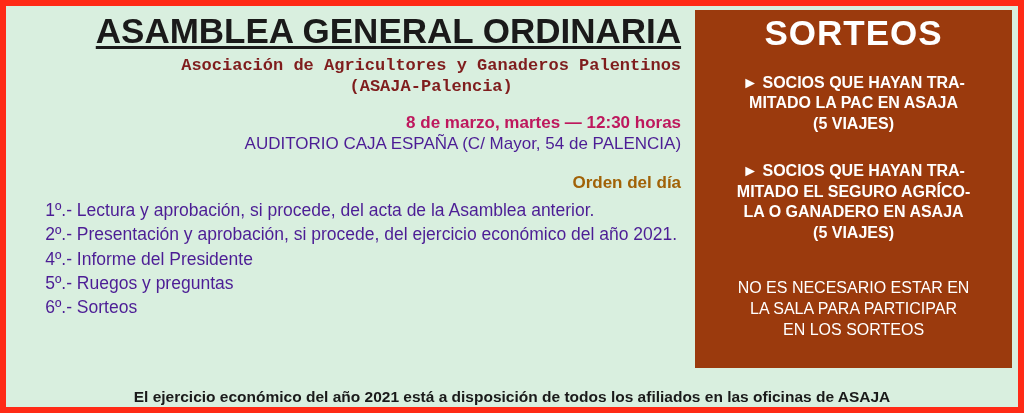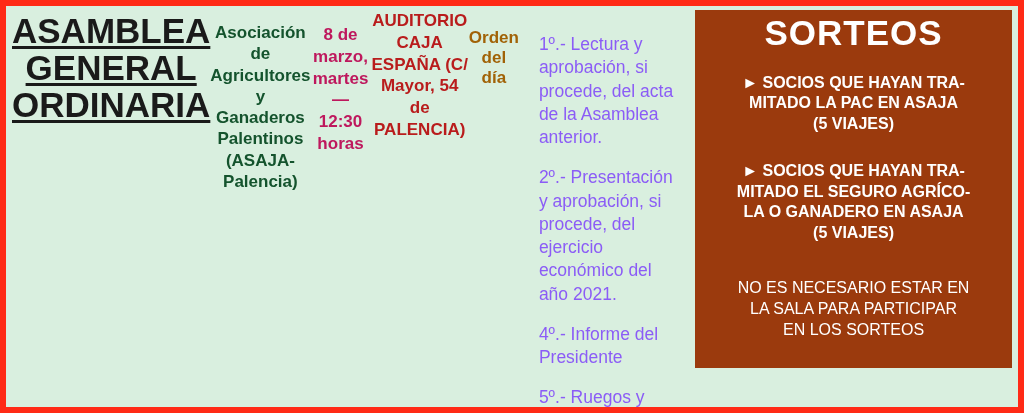--- a/index.html
+++ b/index.html
@@ -28,75 +28,76 @@
     display: flex;
     flex-direction: row;
     padding: 4px 6px 4px 6px;
   }
   
   .left {
     position: relative;
     width: 676px;
     box-sizing: border-box;
     display: flex;
-    flex-direction: row;
+    flex-direction: column;
+    align-items: flex-end;
   }
   .title {
     text-align: center;
     font-size: 35px;
     font-weight: bold;
     color: #1a1a1a;
     letter-spacing: 0px;
     text-decoration: underline;
     text-underline-offset: 3px;
     margin-top: 2px;
     line-height: 1.06;
   }
   .subtitle {
     text-align: center;
     font-size: 17px;
     font-weight: bold;
-    color: #14532d;
-    margin-top: 12px;
+    color: #7f1d1d;
+    margin-top: 6px;
     line-height: 1.25;
+    font-family: Liberation Mono, monospace;
   }
   .datetime {
     text-align: center;
     font-size: 17px;
     font-weight: bold;
     color: #be185d;
     margin-top: 14px;
     line-height: 1.28;
   }
   .venue {
     text-align: center;
     font-size: 17px;
-    font-weight: bold;
-    color: #b91c1c;
+    font-weight: normal;
+    color: #4c1d95;
     line-height: 1.28;
   }
   .agenda-head {
     text-align: center;
     font-size: 17px;
     font-weight: bold;
     color: #a16207;
     margin-top: 18px;
   }
   .agenda {
     margin-top: 6px;
     padding-left: 20px;
     padding-right: 4px;
   }
   .agenda-item {
     font-size: 17.5px;
-    color: #8b5cf6;
+    color: #4c1d95;
     line-height: 1.33;
     margin-bottom: 1px;
     text-align: left;
-    margin-top: 17px;
   }
   
   .right {
     position: relative;
     width: 320px;
     margin-left: 14px;
     background: #9b3a0d;
     color: #ffffff;
     box-sizing: border-box;
     padding: 2px 10px 10px 10px;
@@ -179,13 +180,14 @@
       </div>
 
       <div class="note">
         <div>NO ES NECESARIO ESTAR EN</div>
         <div>LA SALA PARA PARTICIPAR</div>
         <div>EN LOS SORTEOS</div>
       </div>
     </div>
 
   </div>
+  <div class="footer">El ejercicio económico del año 2021 está a disposición de todos los afiliados en las oficinas de ASAJA</div>
 </div>
 
 </body></html>

